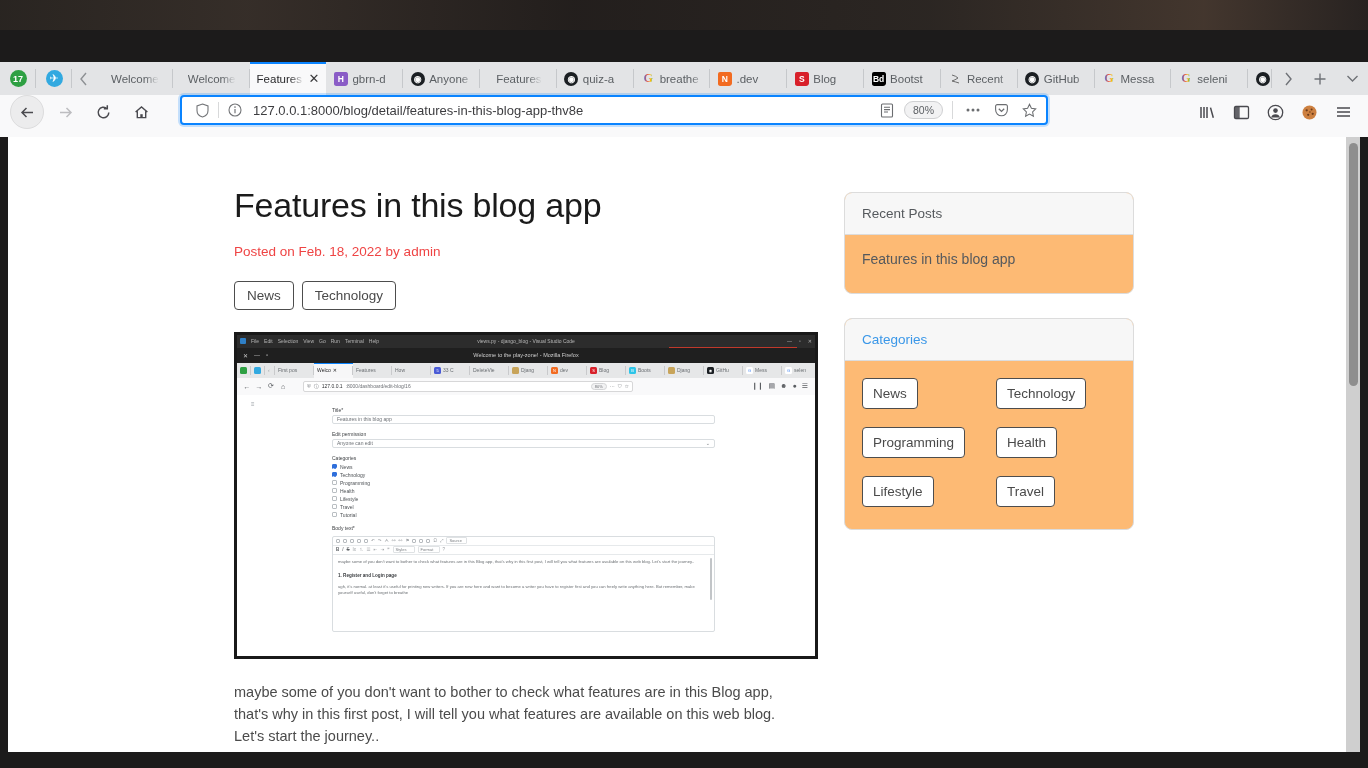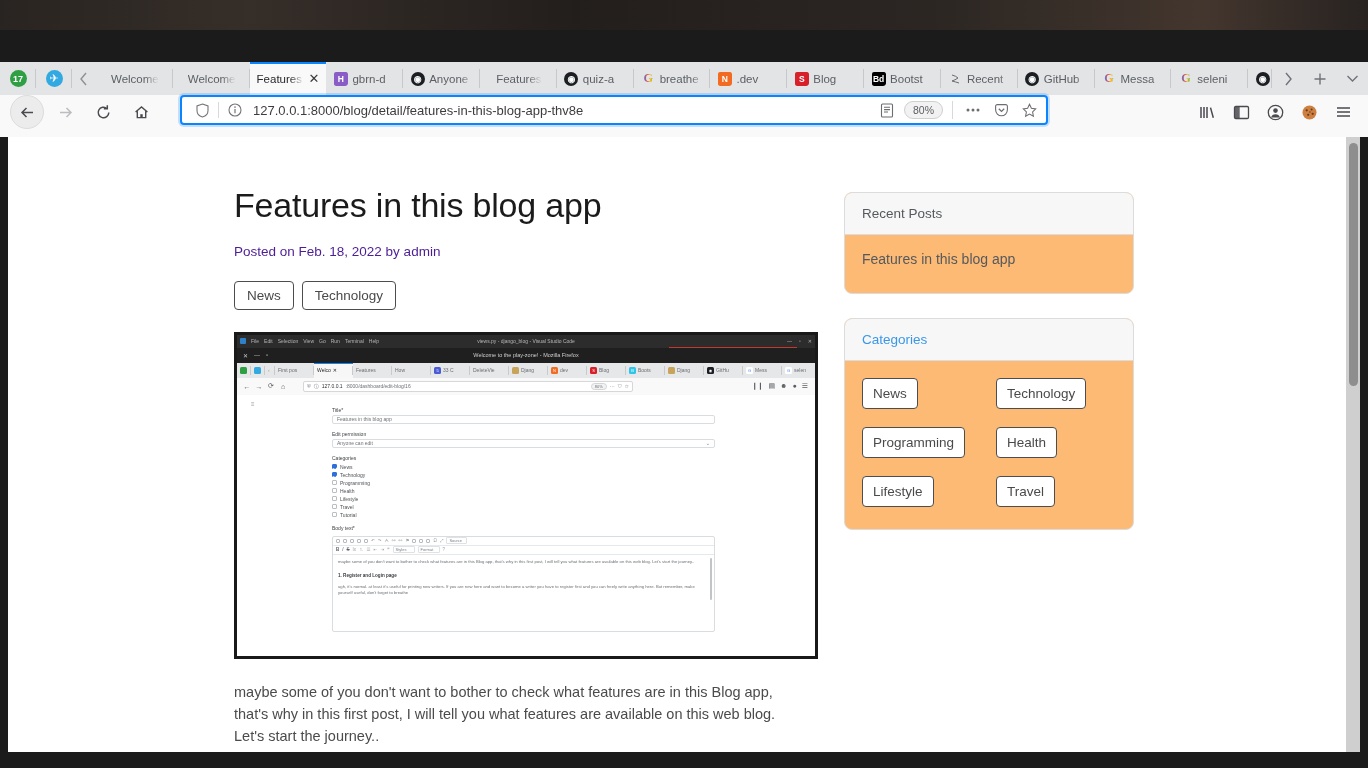--- a/index.html
+++ b/index.html
@@ -176,21 +176,21 @@
     position: absolute; left: 226px; top: 0; width: 900px;
     display: flex; gap: 0;
   }
   .main-col { width: 600px; padding-top: 48px; }
   .side-col { width: 290px; padding-top: 55px; margin-left: 10px; }
 
   h1.post-title {
     font-size: 34px; font-weight: 400; color: #1b1b1b; line-height: 1.2;
     letter-spacing: -.2px;
   }
-  .post-meta { margin-top: 18px; font-size: 13.5px; color: #4c1d95; }
+  .post-meta { margin-top: 18px; font-size: 13.5px; color: #ef4444; }
   .tag-row { margin-top: 22px; display: flex; gap: 8px; }
   .tag {
     border: 1px solid #4d4d4d; border-radius: 4px; padding: 6px 12px;
     font-size: 13.5px; color: #4a4a4a; background: #fff;
   }
 
   .post-img {
     margin-top: 22px; width: 584px; height: 327px;
     border: 3px solid #191919; background: #fff;
     position: relative; overflow: hidden;

